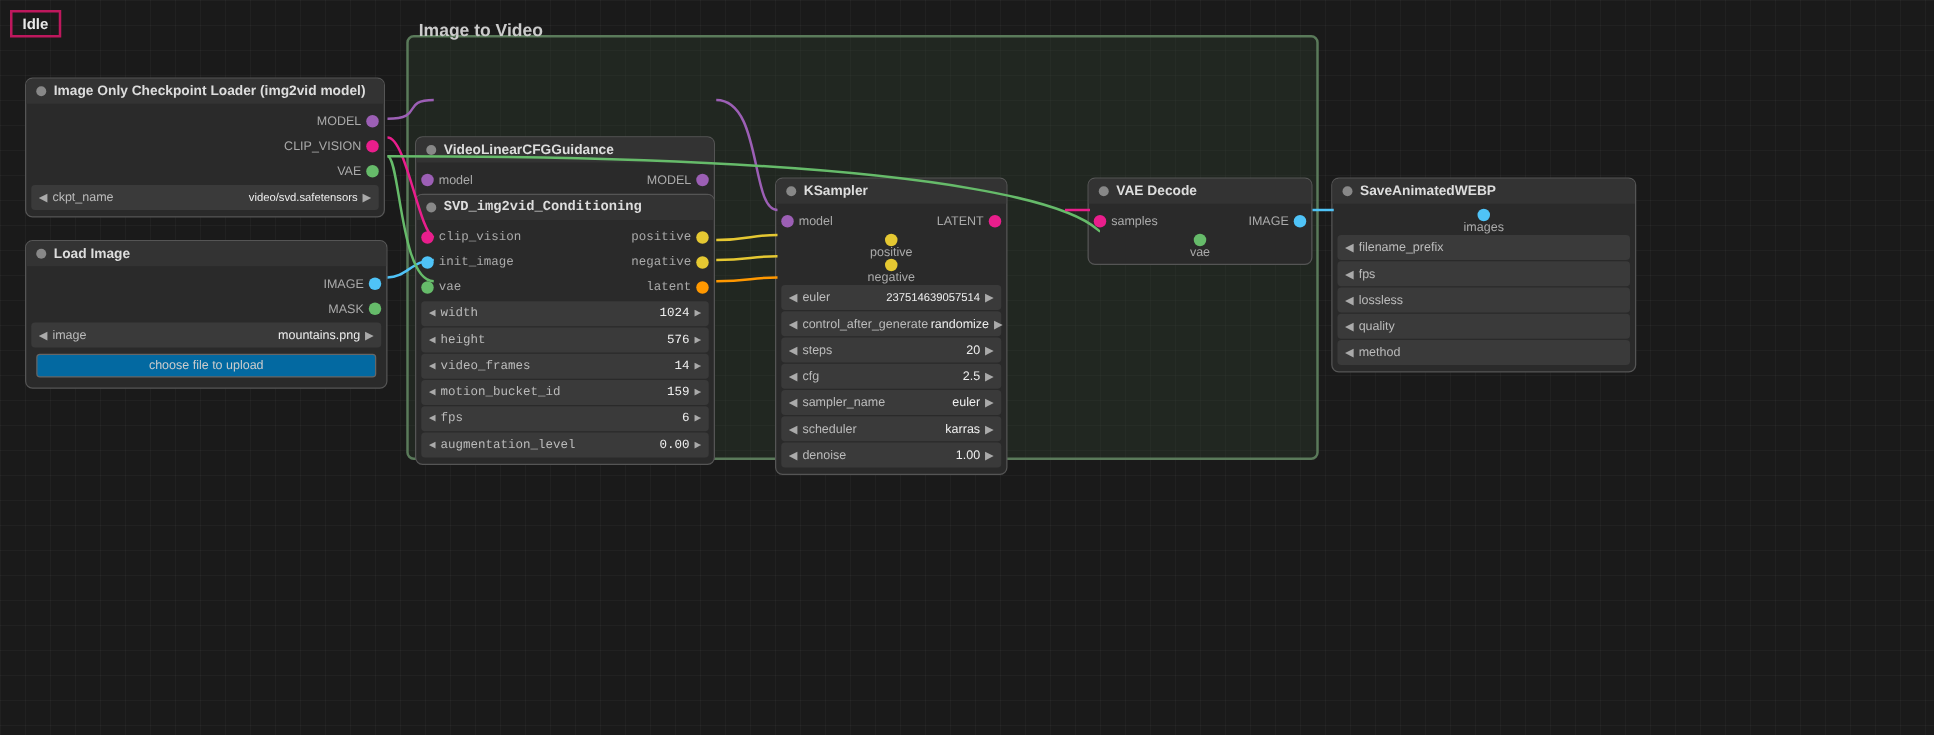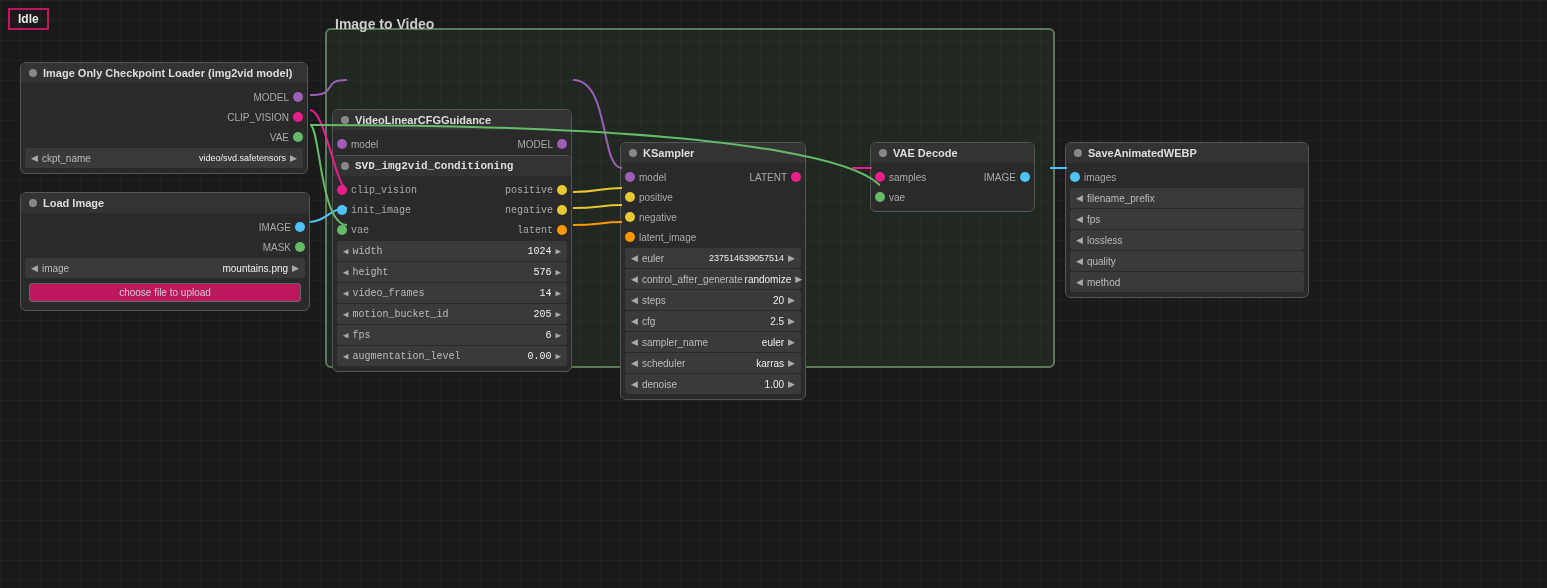--- a/index.html
+++ b/index.html
@@ -70,20 +70,21 @@
     .port-row {
       display: flex;
       align-items: center;
       height: 20px;
       padding: 0 4px;
       position: relative;
     }
 
     .port-row.left-port {
       justify-content: flex-start;
+      flex-direction: column;
     }
 
     .port-row.right-port {
       justify-content: flex-end;
     }
 
     .port-circle {
       width: 10px;
       height: 10px;
       border-radius: 50%;
@@ -125,21 +126,21 @@
     .widget-value {
       font-size: 10px;
       color: #eee;
       text-align: right;
     }
 
     
     .choose-file-btn {
       margin: 4px 8px;
       padding: 3px 8px;
-      background: #be185d;
+      background: #0369a1;
       border: 1px solid #666;
       border-radius: 3px;
       color: #ccc;
       font-size: 10px;
       cursor: pointer;
       width: calc(100% - 16px);
       text-align: center;
     }
 
     
@@ -199,21 +200,21 @@
 
     #node-ksampler {
       left: 620px;
       top: 142px;
       width: 186px;
     }
 
     #node-vae-decode {
       left: 870px;
       top: 142px;
-      width: 165px;
+      width: 180px;
     }
 
     #node-save-webp {
       left: 1065px;
       top: 142px;
       width: 244px;
     }
 
     .group-img2vid {
       left: 325px;
@@ -363,21 +364,21 @@
     </div>
     <div class="widget-row">
       <span class="widget-arrow">◀</span>
       <span class="widget-label">video_frames</span>
       <span class="widget-value">14</span>
       <span class="widget-arrow">▶</span>
     </div>
     <div class="widget-row">
       <span class="widget-arrow">◀</span>
       <span class="widget-label">motion_bucket_id</span>
-      <span class="widget-value">205</span>
+      <span class="widget-value">159</span>
       <span class="widget-arrow">▶</span>
     </div>
     <div class="widget-row">
       <span class="widget-arrow">◀</span>
       <span class="widget-label">fps</span>
       <span class="widget-value">6</span>
       <span class="widget-arrow">▶</span>
     </div>
     <div class="widget-row">
       <span class="widget-arrow">◀</span>
@@ -402,24 +403,20 @@
       <span class="port-circle port-pink"></span>
     </div>
     <div class="port-row left-port">
       <span class="port-circle port-yellow"></span>
       <span class="port-label">positive</span>
     </div>
     <div class="port-row left-port">
       <span class="port-circle port-yellow"></span>
       <span class="port-label">negative</span>
     </div>
-    <div class="port-row left-port">
-      <span class="port-circle port-orange"></span>
-      <span class="port-label">latent_image</span>
-    </div>
     <div class="widget-row">
       <span class="widget-arrow">◀</span>
       <span class="widget-label">euler</span>
       <span class="widget-value" style="font-size:9px;">237514639057514</span>
       <span class="widget-arrow">▶</span>
     </div>
     <div class="widget-row">
       <span class="widget-arrow">◀</span>
       <span class="widget-label">control_after_generate</span>
       <span class="widget-value">randomize</span>

